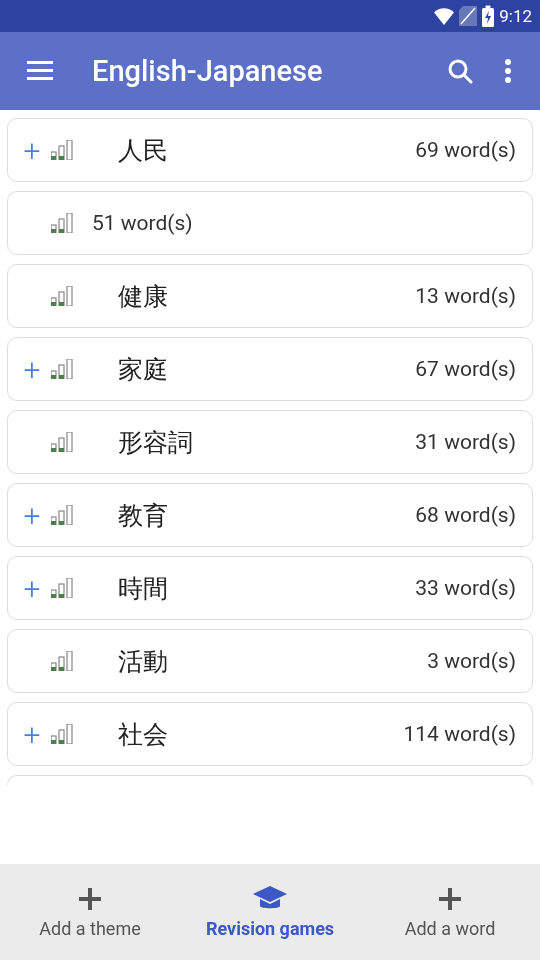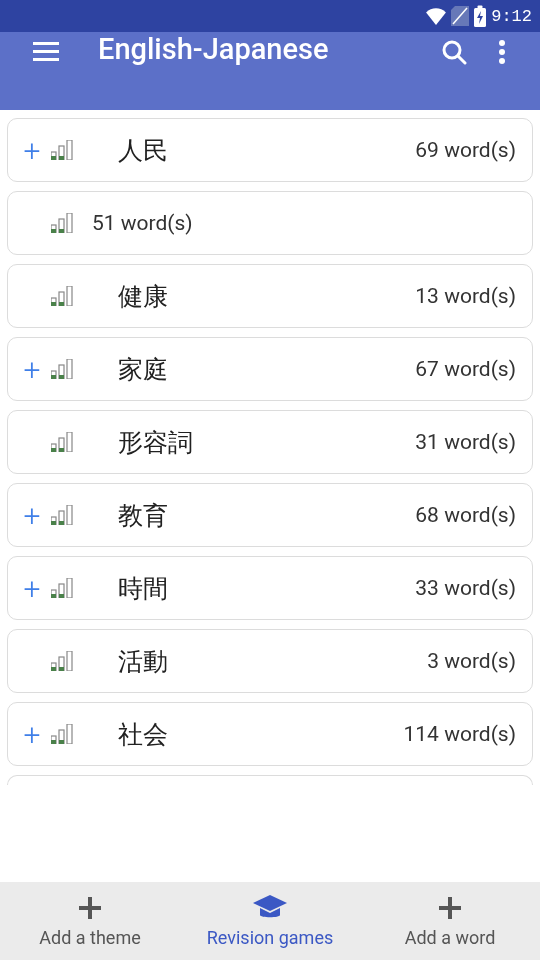--- a/index.html
+++ b/index.html
@@ -8,30 +8,29 @@
   .status-bar {
     height: 32px;
     background: #2E43A1;
     display: flex;
     justify-content: flex-end;
     align-items: center;
     padding: 0 8px;
     gap: 4px;
     color: #fff;
     font-size: 17px;
-    font-family: Liberation Mono, monospace;
   }
   .status-bar svg { display: block; }
   
   .app-bar {
     height: 78px;
     background: #5C70C8;
     display: flex;
-    align-items: flex-start;
-    padding: 0 18px;
+    align-items: center;
+    padding: 0 12px;
     color: #fff;
   }
   .app-bar .title {
     flex: 1;
     font-size: 29px;
     font-weight: 500;
     margin-left: 32px;
   }
   .app-bar .icon-btn {
     width: 40px; height: 40px;
@@ -78,37 +77,37 @@
     color: #212121;
     font-weight: 400;
     margin-left: 26px;
   }
   .list-item .count {
     font-size: 21px;
     color: #333;
   }
   
   .bottom-nav {
-    height: 78px;
+    height: 96px;
     background: #ebebeb;
     display: flex;
     position: absolute;
     bottom: 0; left: 0; right: 0;
   }
   .nav-item {
     flex: 1;
     display: flex;
     flex-direction: column;
     align-items: center;
     justify-content: center;
     gap: 6px;
     color: #555;
     font-size: 18px;
   }
-  .nav-item.active { color: #3B58C4; font-weight: 400; }
+  .nav-item.active { color: #3B58C4; font-weight: 700; }
   .nav-item svg { display: block; }
 </style>
 </head>
 <body>
 
 <div class="status-bar">
   <svg width="22" height="18" viewBox="0 0 24 20">
       <path fill="#fff" d="M12 20 L1 6 C7 0 17 0 23 6 Z"></path>
     </svg>
   <svg width="18" height="20" viewBox="0 0 18 20">

